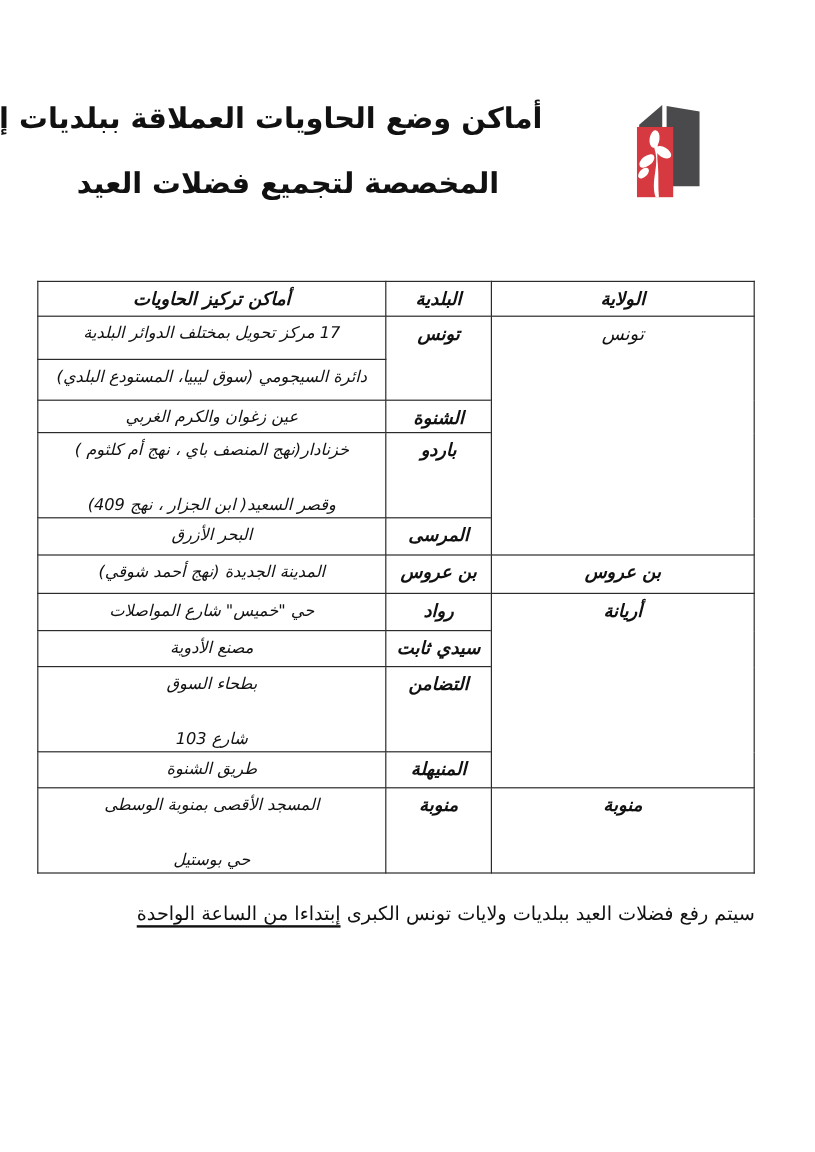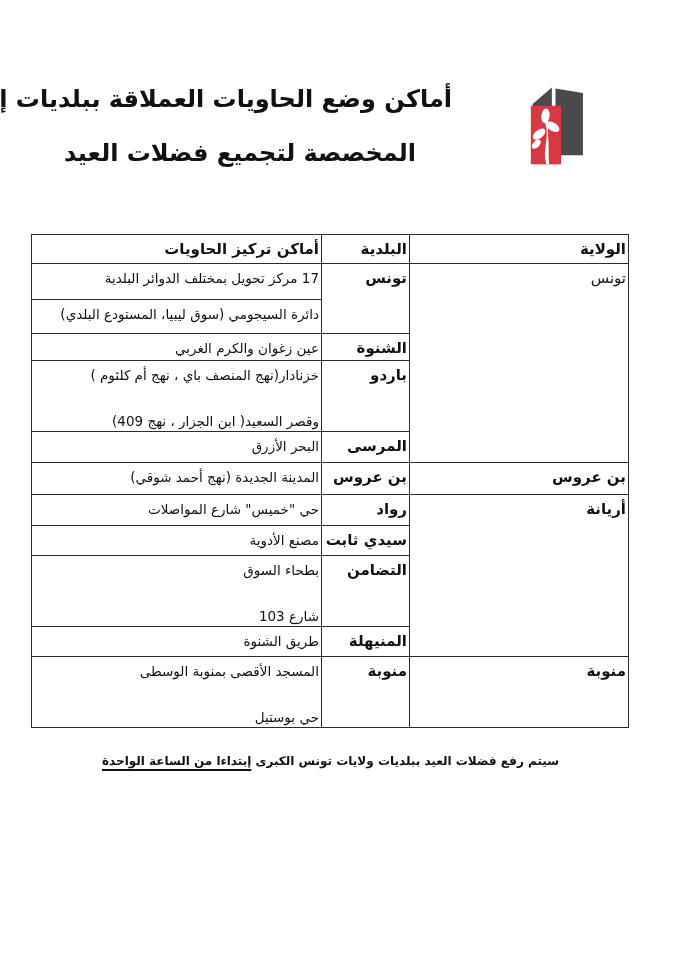--- a/index.html
+++ b/index.html
@@ -59,25 +59,26 @@
     width: 597px;
   }
   table.main {
     border-collapse: collapse;
     table-layout: fixed;
     width: 597px;
     direction: rtl;
   }
   table.main td, table.main th {
     border: 1.5px solid #2b2b2b;
-    text-align: right;
+    text-align: center;
     vertical-align: top;
     padding: 4px 2px 0 2px;
     color: #111111;
     overflow: visible;
+    font-style: italic;
   }
   th.hdr {
     font-size: 15px;
     font-weight: 700;
     line-height: 21px;
     white-space: nowrap;
   }
   td.wilaya {
     font-size: 15px;
     font-weight: 700;
@@ -113,24 +114,23 @@
   tr.h32 { height: 32px; }
   tr.h30 { height: 30px; }
   tr.h62 { height: 62px; }
 
   
   .footer-block {
     position: absolute;
     top: 737px;
     left: 32px;
     width: 597px;
-    text-align: center;
     color: #111111;
-    font-size: 12px;
-    font-weight: 700;
+    font-size: 16px;
+    font-weight: 400;
     line-height: 49px;
   }
   .footer-line { white-space: nowrap; }
   .u {
     text-decoration: underline;
     text-underline-offset: 4px;
     text-decoration-thickness: 1.5px;
   }
 </style>
 </head>

